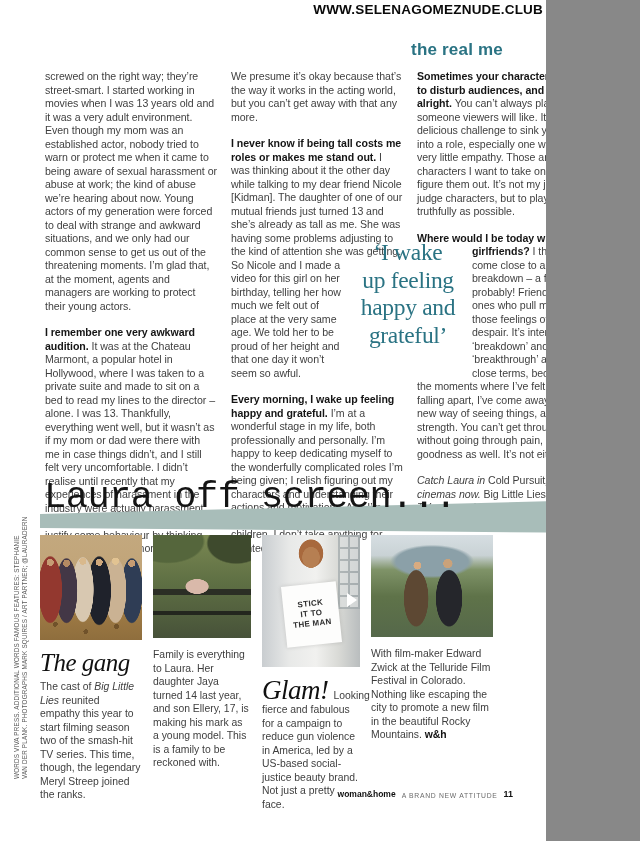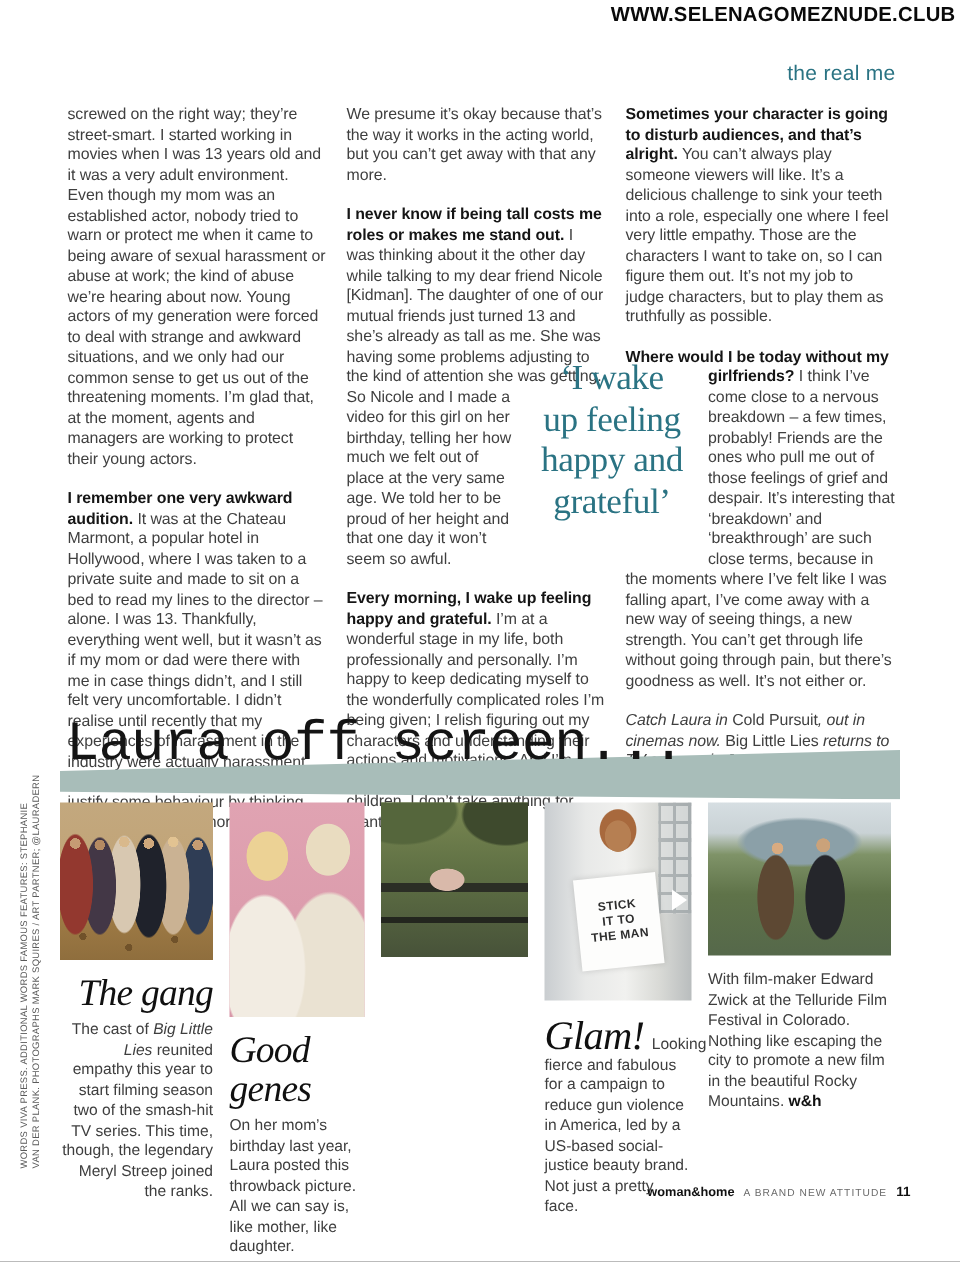--- a/index.html
+++ b/index.html
@@ -1,24 +1,24 @@
 <!DOCTYPE html>
 <html style="--teal: #2A7383; --band: #A8BDB9;"><head>
 <meta charset="utf-8">
 <style>
   html,body{margin:0;padding:0;background:#888;}
-  .page{position:relative;width:640px;height:841px;background:#ffffff;overflow:hidden;
+  .page{position:relative;width:546px;height:841px;background:#ffffff;overflow:hidden;
         font-family:"Liberation Sans",sans-serif;color:#3f3f3f;}
   :root{--teal:#2A7383;--band:#A8BDB9;}
 
   .watermark{position:absolute;top:2px;right:3px;font-size:13.5px;font-weight:bold;
     letter-spacing:.2px;color:#0a0a0a;
     text-shadow:-1px -1px 0 #fff,1px -1px 0 #fff,-1px 1px 0 #fff,1px 1px 0 #fff,
                 0 -1px 0 #fff,0 1px 0 #fff,-1px 0 0 #fff,1px 0 0 #fff;}
-  .section-label{position:absolute;top:40px;right:43px;font-size:14px;font-weight:normal;
+  .section-label{position:absolute;top:40px;right:43px;font-size:17px;font-weight:bold;
     color:var(--teal);letter-spacing:.2px;}
 
   .columns{position:absolute;left:45px;top:70px;width:552px;display:flex;gap:14px;}
   .col{font-size:10.6px;line-height:13.5px;letter-spacing:-.05px;color:#3f3f3f;}
   .col-1,.col-2{width:172px;flex:0 0 172px;}
   .col-3{width:180px;flex:0 0 180px;}
   .col p{margin:0 0 13px 0;}
   .col b{color:#151515;}
   .spacer-r{float:right;width:60px;height:120px;}
   .spacer-l{float:left;width:55px;height:132px;}
@@ -29,21 +29,21 @@
     color:var(--teal);white-space:pre-line;letter-spacing:-.3px;}
 
   .band{position:absolute;left:40px;top:499px;width:560px;height:34px;background:var(--band);
     clip-path:polygon(0 44%,100% 3%,100% 100%,0 85%);}
   .offscreen-title{position:absolute;left:44px;top:476px;margin:0;font-weight:normal;
     font-family:Liberation Mono, monospace;font-size:37px;color:#141414;
     letter-spacing:-.5px;}
 
   .strip{position:absolute;left:40px;top:535px;width:560px;display:flex;gap:11px;}
   .strip figure{margin:0;}
-  .fig-1{flex:0 0 102px;width:102px;text-align:right;} .fig-2{flex:0 0 90px;width:90px;}
+  .fig-1{flex:0 0 102px;width:102px;} .fig-2{flex:0 0 90px;width:90px;}
   .fig-3{flex:0 0 98px;width:98px;}  .fig-4{flex:0 0 98px;width:98px;}
   .fig-5{flex:0 0 122px;width:122px;}
   .photo{position:relative;width:100%;overflow:hidden;}
 
   .ph1{height:105px;background:
     radial-gradient(4px 4px at 15% 85%,#70522a 60%,transparent 61%),
     radial-gradient(4px 4px at 45% 92%,#70522a 60%,transparent 61%),
     radial-gradient(4px 4px at 75% 87%,#70522a 60%,transparent 61%),
     radial-gradient(5px 5px at 10% 26%,#c69c74 70%,transparent 71%),
     radial-gradient(5px 5px at 26% 27%,#b58a62 70%,transparent 71%),
@@ -150,31 +150,25 @@
 
   <div class="strip">
 
     <figure class="fig-1">
       <div class="photo ph1"></div>
       <figcaption>
         <span class="cap-title">The gang</span><span>The cast of </span><i>Big Little Lies</i><span> reunited empathy this year to start filming season two of the smash-hit TV series. This time, though, the legendary Meryl Streep joined the ranks.</span>
       </figcaption>
     </figure>
 
-    <figure class="fig-2">
-      <div class="photo ph2"></div>
-      <figcaption>
-        <span class="cap-title">Good genes</span><span>On her mom’s birthday last year, Laura posted this throwback picture. All we can say is, like mother, like daughter.</span>
-      </figcaption>
-    </figure>
 
     <figure class="fig-3">
       <div class="photo ph3"></div>
       <figcaption>
-        
+        <span>Family is everything to Laura. Her daughter Jaya turned 14 last year, and son Ellery, 17, is making his mark as a young model. This is a family to be reckoned with.</span>
       </figcaption>
     </figure>
 
     <figure class="fig-4">
       <div class="photo ph4">
         <div class="blinds"></div>
         <div class="shirt">STICK
 IT TO
 THE MAN</div>
         <div class="arrow"></div>

